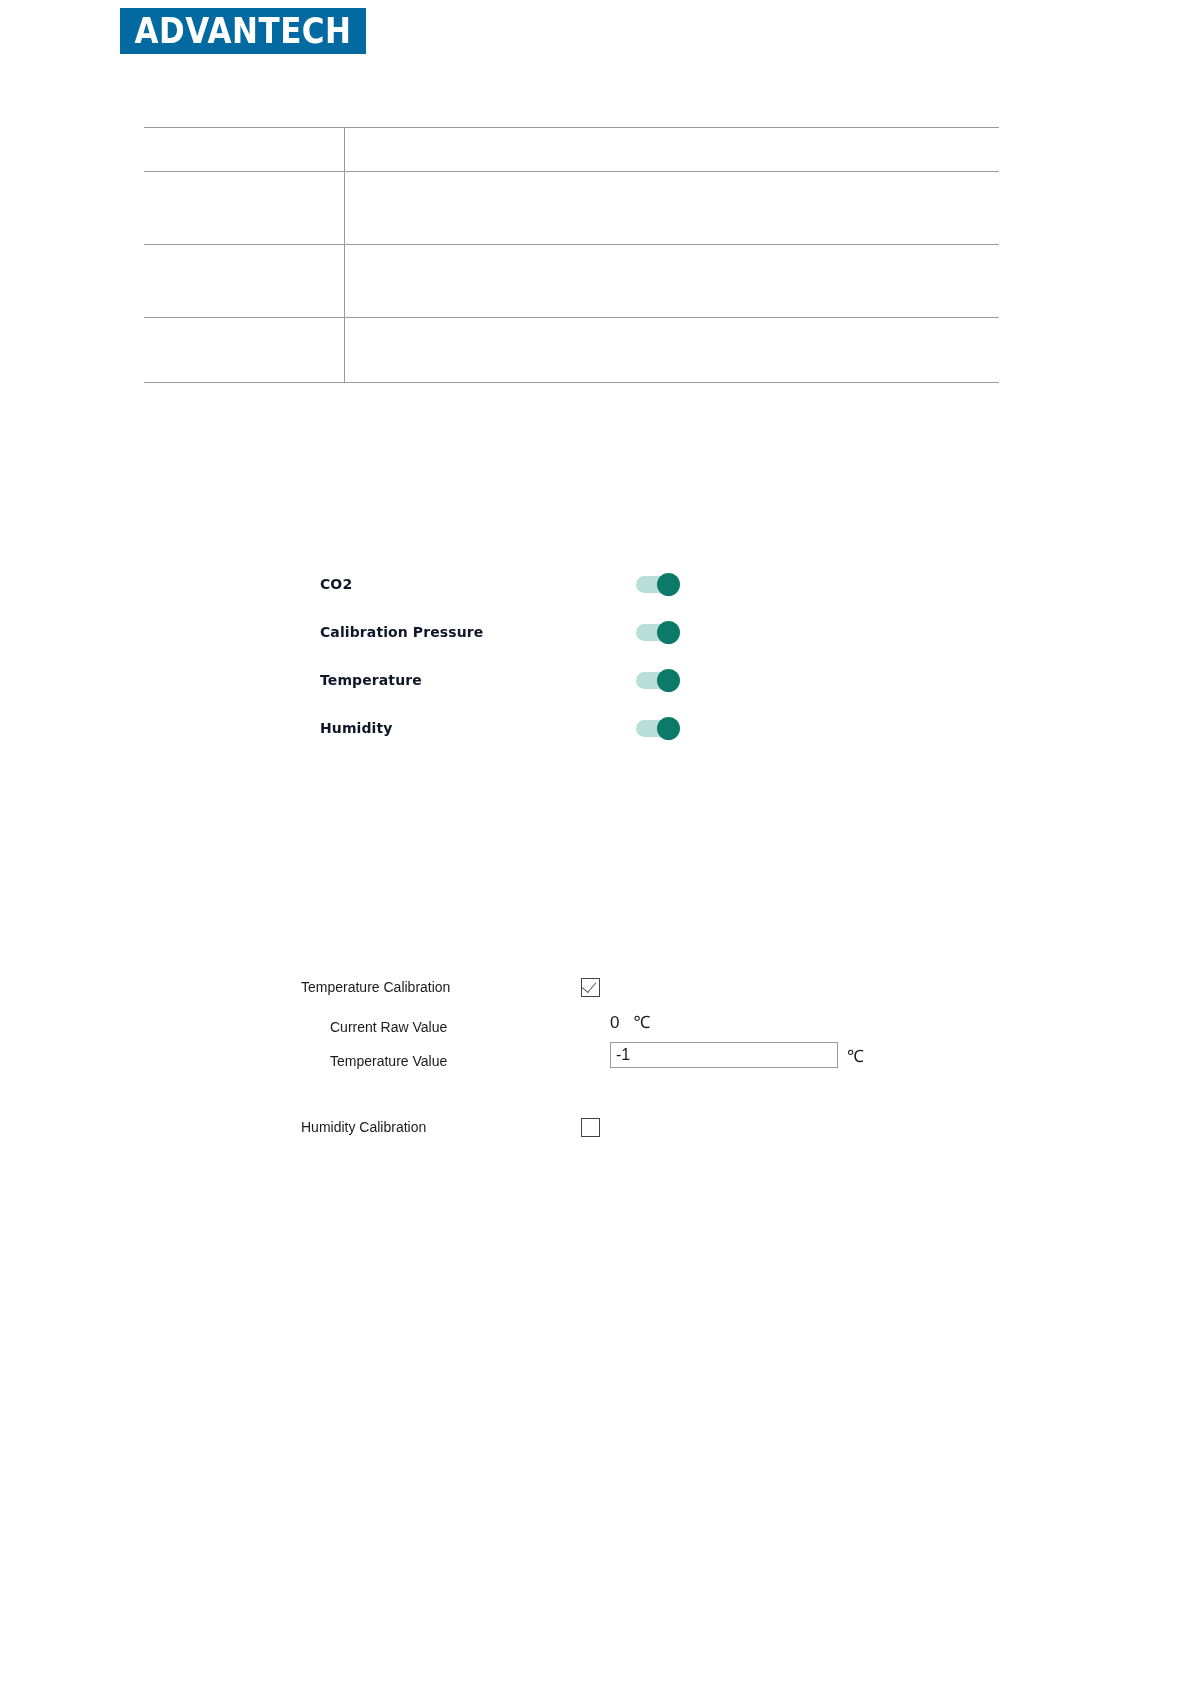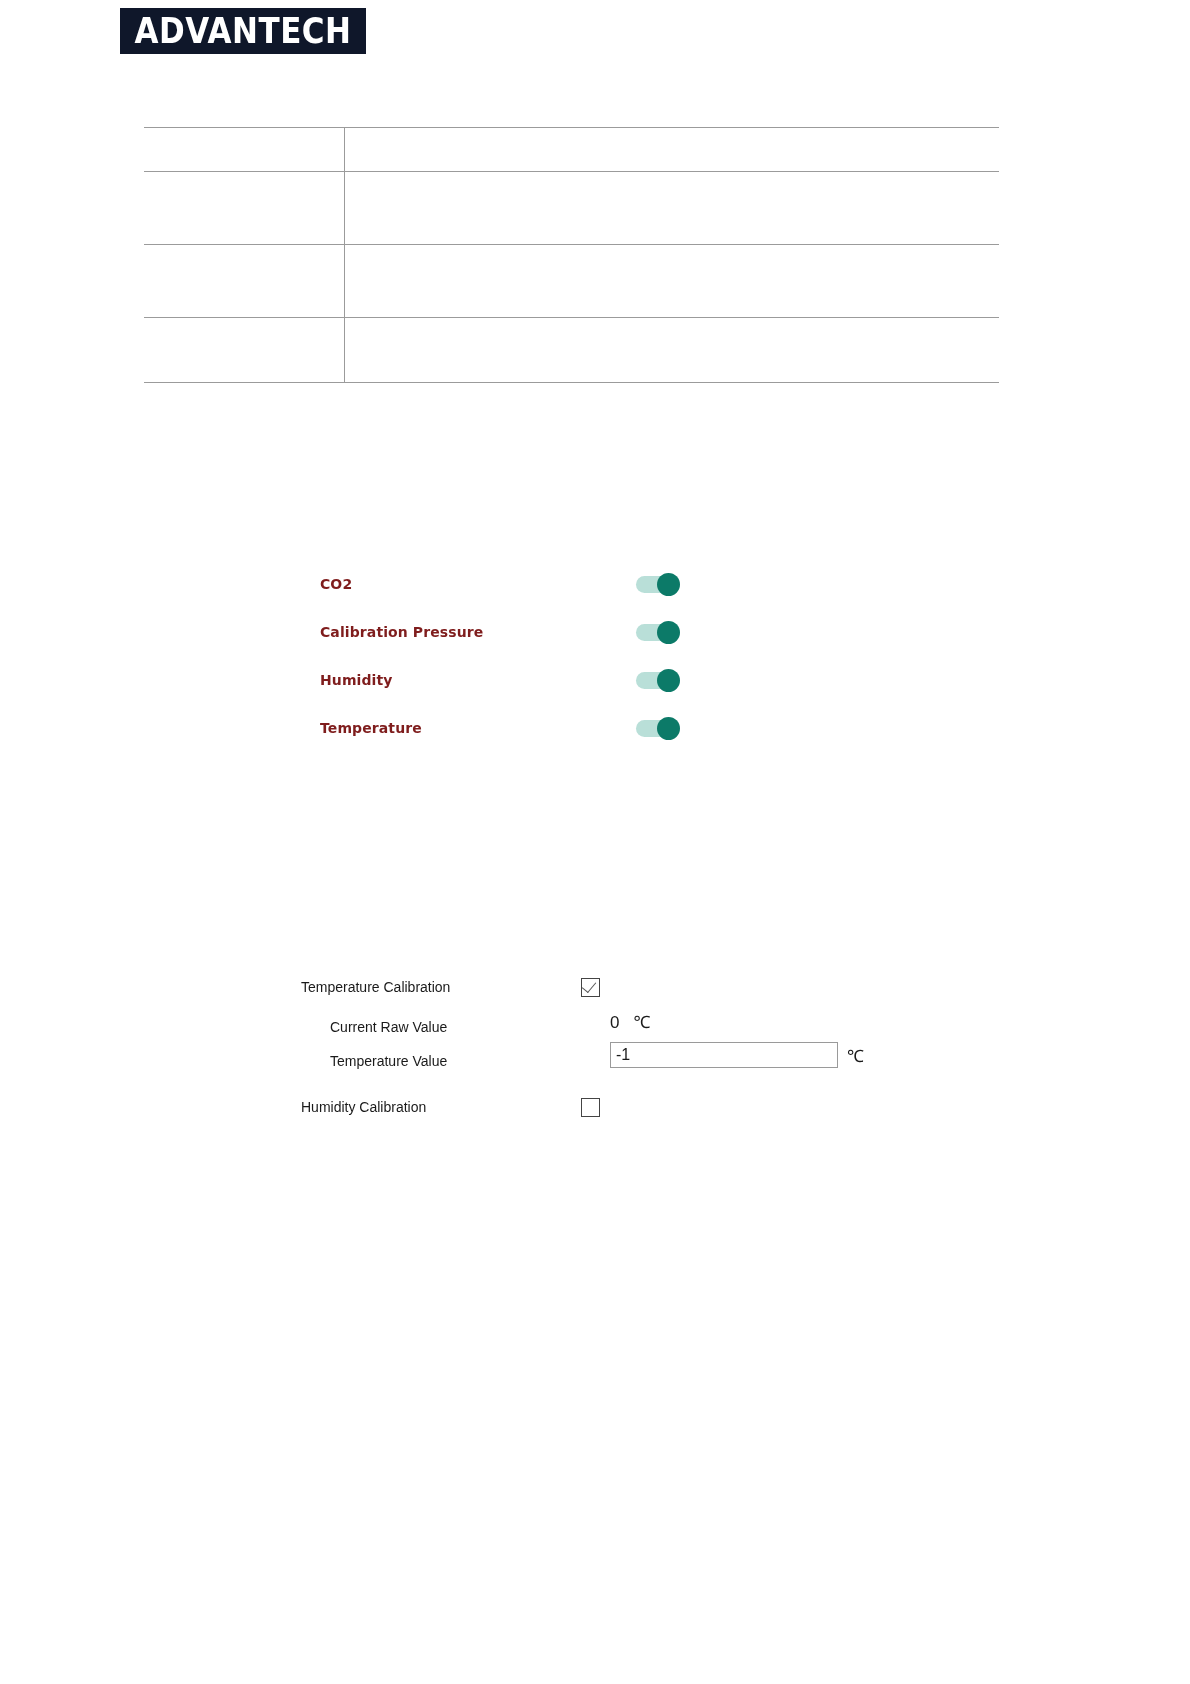--- a/index.html
+++ b/index.html
@@ -15,21 +15,21 @@
     overflow: hidden;
   }
 
   
   .logo-band {
     position: absolute;
     left: 120px;
     top: 8px;
     width: 246px;
     height: 46px;
-    background: #0f172a;
+    background: #0369a1;
     display: flex;
     align-items: center;
     justify-content: center;
   }
   .logo-text {
     color: #ffffff;
     font-family: "DejaVu Sans", sans-serif;
     font-weight: 700;
     font-size: 31px;
     letter-spacing: 0.5px;
@@ -77,21 +77,21 @@
   .toggle-row {
     position: relative;
     height: 48px;
     display: flex;
     align-items: center;
   }
   .toggle-label {
     font-family: "DejaVu Sans", sans-serif;
     font-size: 14px;
     font-weight: 700;
-    color: #7f1d1d;
+    color: #0f172a;
     letter-spacing: 0.1px;
     flex: 1 1 auto;
   }
   .switch {
     position: relative;
     width: 44px;
     height: 22px;
     flex: 0 0 auto;
   }
   .switch .track {
@@ -121,21 +121,21 @@
     width: 600px;
     font-family: "Liberation Sans", sans-serif;
     color: #1a1a1a;
   }
   .cal-row {
     position: relative;
     height: 34px;
     display: flex;
     align-items: center;
   }
-  .cal-row.spaced { margin-top: 18px; }
+  .cal-row.spaced { margin-top: 38px; }
   .cal-label {
     font-size: 14px;
     color: #1a1a1a;
     width: 280px;
     flex: 0 0 auto;
   }
   .cal-label.indent { padding-left: 29px; margin-top: 12px; }
   .cal-field {
     flex: 1 1 auto;
     display: flex;
@@ -223,29 +223,29 @@
 
   <div class="toggle-row">
     <span class="toggle-label">Calibration Pressure</span>
     <span class="switch">
       <span class="track"></span>
       <span class="knob"></span>
     </span>
   </div>
 
   <div class="toggle-row">
+    <span class="toggle-label">Temperature</span>
+    <span class="switch">
+      <span class="track"></span>
+      <span class="knob"></span>
+    </span>
+  </div>
+
+  <div class="toggle-row">
     <span class="toggle-label">Humidity</span>
-    <span class="switch">
-      <span class="track"></span>
-      <span class="knob"></span>
-    </span>
-  </div>
-
-  <div class="toggle-row">
-    <span class="toggle-label">Temperature</span>
     <span class="switch">
       <span class="track"></span>
       <span class="knob"></span>
     </span>
   </div>
 
 </div>
 
 <div class="calibration">
 

